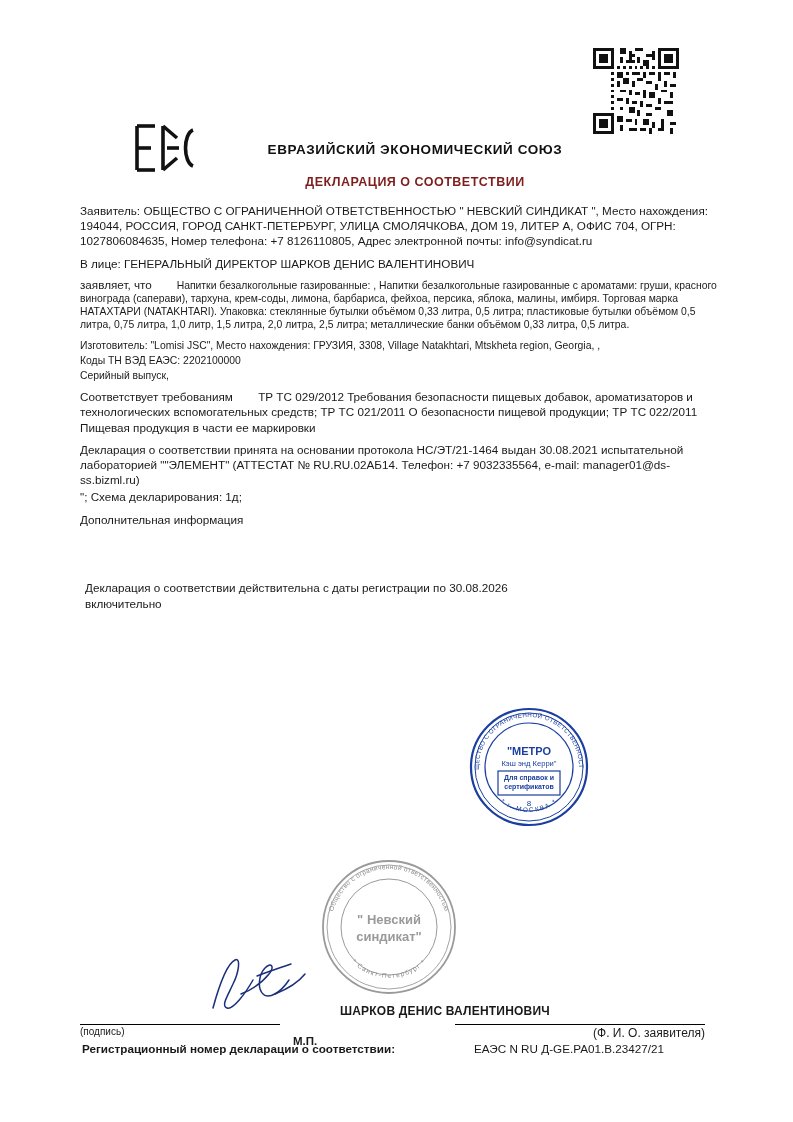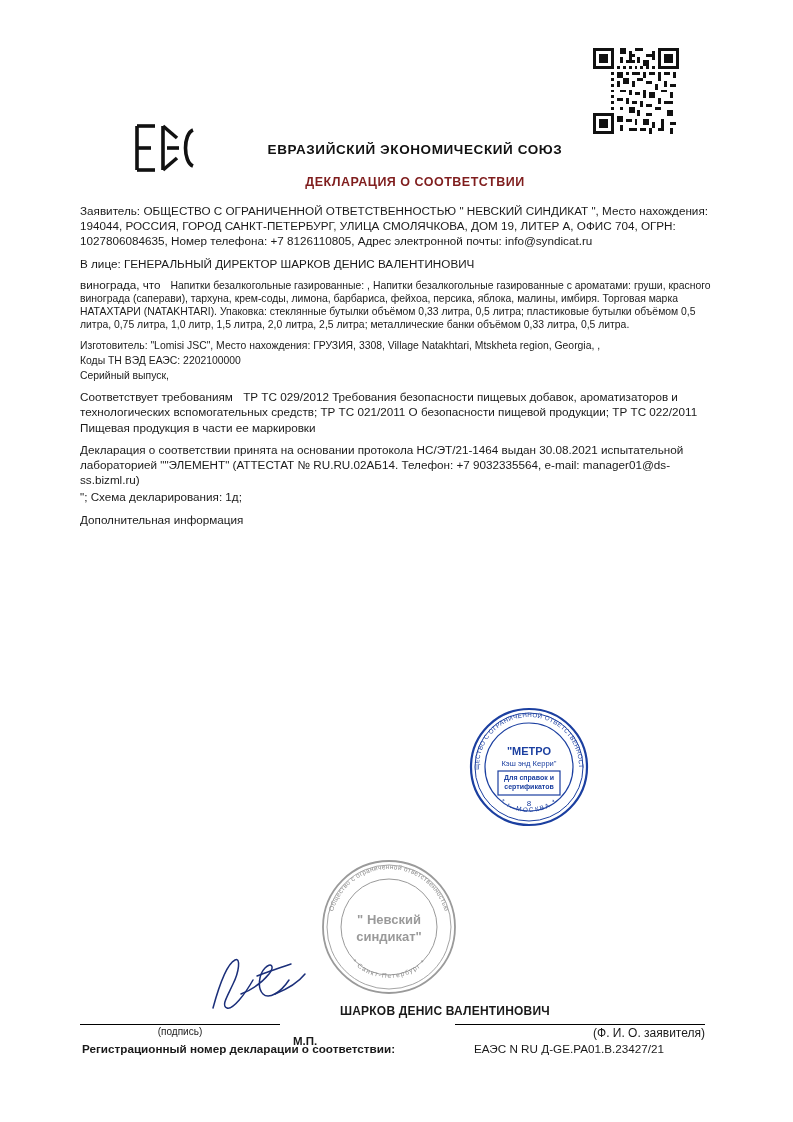--- a/index.html
+++ b/index.html
@@ -77,21 +77,21 @@
     line-height: 15.2px;
     margin-bottom: 2px;
     text-align: left;
   }
   .para.small {
     font-size: 10.4px;
     line-height: 13.2px;
   }
   .lbl { font-weight: normal; }
   .sp { margin-bottom: 7px; }
-  .indent { margin-left: 7px; }
+  .indent { margin-left: 22px; }
 
   .valid {
     position: absolute;
     left: 85px;
     top: 580px;
     width: 620px;
     font-size: 11.7px;
     line-height: 16px;
   }
 
@@ -153,21 +153,21 @@
     left: 375px;
     top: 24px;
     width: 250px;
     border-bottom: 1px solid #000;
   }
   .cap-left {
     position: absolute;
     left: 0px;
     top: 26px;
     width: 200px;
-    text-align: center;
+    text-align: left;
     font-size: 10px;
   }
   .cap-right {
     position: absolute;
     left: 375px;
     top: 26px;
     width: 250px;
     text-align: right;
     font-size: 12px;
   }
@@ -328,21 +328,21 @@
       <span class="lbl">Заявитель:</span>
       <span>ОБЩЕСТВО С ОГРАНИЧЕННОЙ ОТВЕТСТВЕННОСТЬЮ " НЕВСКИЙ СИНДИКАТ ", Место нахождения: 194044, РОССИЯ, ГОРОД САНКТ-ПЕТЕРБУРГ, УЛИЦА СМОЛЯЧКОВА, ДОМ 19, ЛИТЕР А, ОФИС 704, ОГРН: 1027806084635, Номер телефона: +7 8126110805, Адрес электронной почты: info@syndicat.ru</span>
     </div>
 
     <div class="para sp">
       <span class="lbl">В лице:</span>
       <span class="lbl">ГЕНЕРАЛЬНЫЙ ДИРЕКТОР ШАРКОВ ДЕНИС ВАЛЕНТИНОВИЧ</span>
     </div>
 
     <div class="para small sp">
-      <span class="lbl" style="font-size:11.7px">винограда, что</span>
+      <span class="lbl" style="font-size:11.7px">заявляет, что</span>
       <span class="indent">Напитки безалкогольные газированные: , Напитки безалкогольные газированные с ароматами: груши, красного винограда (саперави), тархуна, крем-соды, лимона, барбариса, фейхоа, персика, яблока, малины, имбиря.  Торговая марка НАТАХТАРИ (NATAKHTARI). Упаковка: стеклянные бутылки объёмом 0,33 литра, 0,5 литра; пластиковые бутылки объёмом 0,5 литра, 0,75 литра, 1,0 литр, 1,5 литра, 2,0 литра, 2,5 литра; металлические банки объёмом 0,33 литра, 0,5 литра.</span>
     </div>
 
     <div class="para small">
       <span class="lbl">Изготовитель:</span>
       <span>"Lomisi JSC", Место нахождения: ГРУЗИЯ, 3308, Village Natakhtari, Mtskheta region, Georgia, ,</span>
     </div>
     <div class="para small">Коды ТН ВЭД ЕАЭС: 2202100000</div>
     <div class="para small sp">Серийный выпуск,</div>
 
@@ -355,20 +355,25 @@
       <span class="lbl">Декларация о соответствии принята на основании протокола</span>
       <span>НС/ЭТ/21-1464 выдан 30.08.2021  испытательной лабораторией ""ЭЛЕМЕНТ" (АТТЕСТАТ № RU.RU.02АБ14. Телефон: +7 9032335564, e-mail: manager01@ds-ss.bizml.ru)</span>
     </div>
     <div class="para sp">"; Схема декларирования: 1д;</div>
 
     <div class="para">
       <span class="lbl">Дополнительная информация</span>
     </div>
   </div>
 
+  <div class="valid">
+    <span class="lbl">Декларация о соответствии действительна с даты регистрации по</span>
+    <span>30.08.2026</span><br>
+    <span class="lbl">включительно</span>
+  </div>
 
   <div class="stamp-metro">
     <svg viewBox="0 0 134 134" width="134" height="134">
       <defs>
         <path id="mArcTop" d="M 17 67 A 50 50 0 0 1 117 67"></path>
         <path id="mArcBot" d="M 22 67 A 45 45 0 0 0 112 67"></path>
       </defs>
       <circle cx="67" cy="67" r="58" fill="none" stroke="#1b3fa0" stroke-width="2.2"></circle>
       <circle cx="67" cy="67" r="54" fill="none" stroke="#1b3fa0" stroke-width="1"></circle>
       <circle cx="67" cy="67" r="44" fill="none" stroke="#1b3fa0" stroke-width="1.2"></circle>

